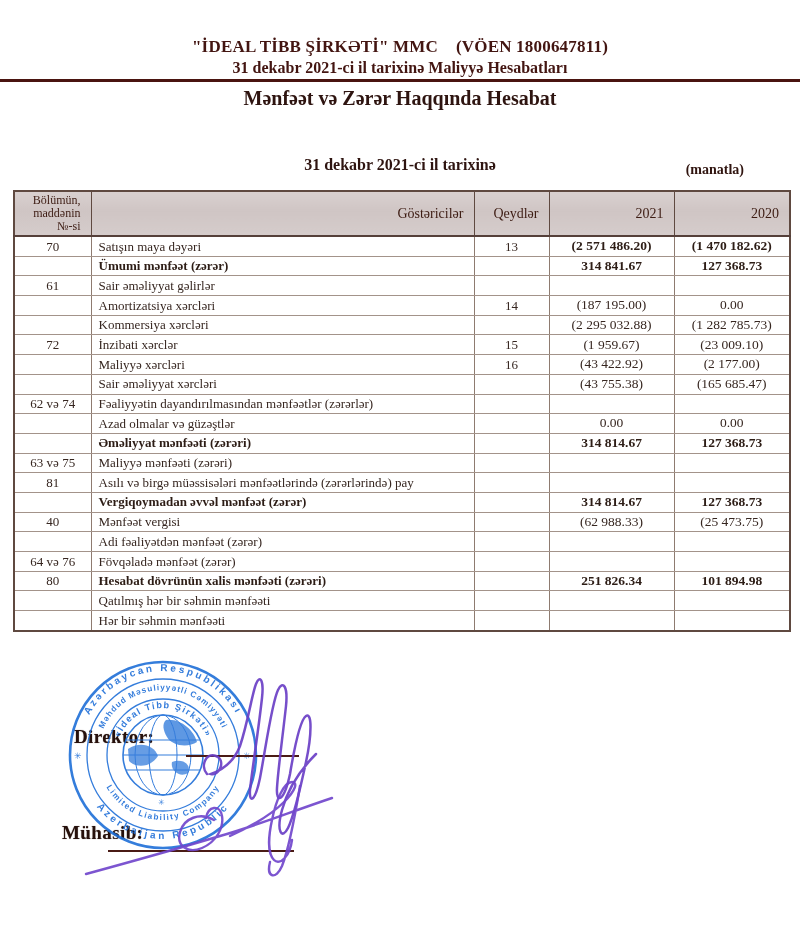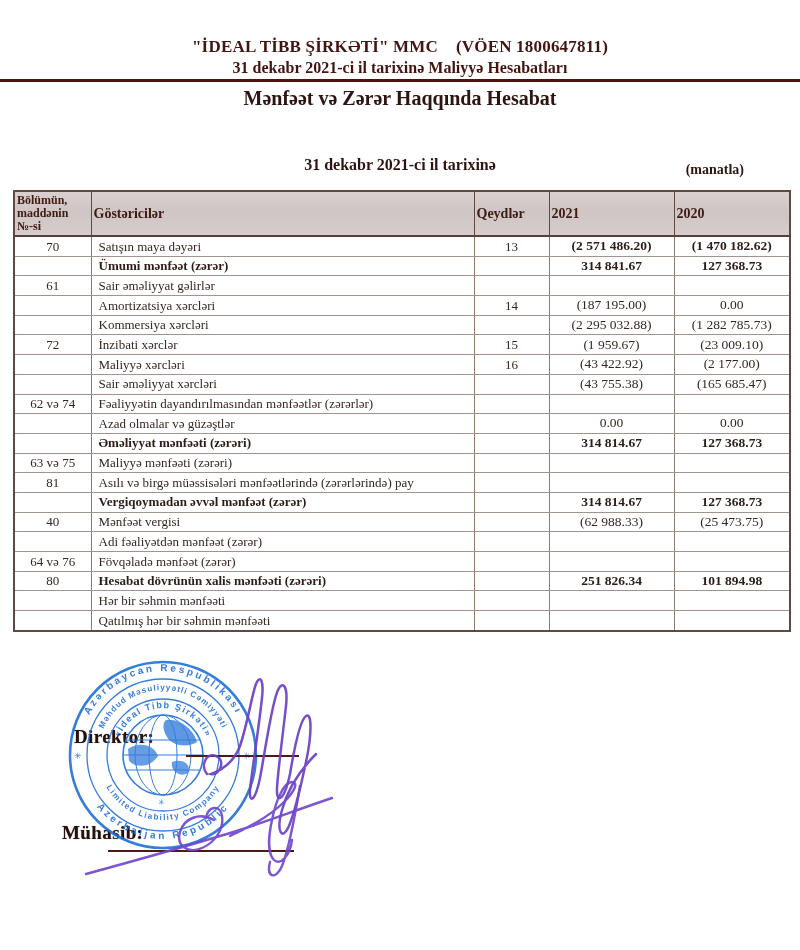--- a/index.html
+++ b/index.html
@@ -25,22 +25,22 @@
     border-collapse:collapse;table-layout:fixed;
     font-family:"Liberation Serif",serif;}
   .fin-table col.c-no{width:77px;}
   .fin-table col.c-label{width:383px;}
   .fin-table col.c-note{width:75px;}
   .fin-table col.c-2021{width:125px;}
   .fin-table col.c-2020{width:116px;}
   .fin-table th{
     background:linear-gradient(180deg,#d9d0cf 0%,#cfc5c4 45%,#d5cccb 100%);
     border:1.5px solid #5f4940;border-bottom:2px solid #55403a;
-    color:#3d1c13;font-weight:700;vertical-align:middle;text-align:left;
-    height:43px;padding:0 2px;font-size:14px;}
+    color:#3d1c13;font-weight:400;vertical-align:middle;text-align:right;
+    height:43px;padding:0 10px;font-size:14px;}
   .fin-table th.col-no{font-size:12px;white-space:pre-line;line-height:1.08;}
   .fin-table td{
     border:1px solid #8e7b70;border-top:1px solid #a3938a;border-bottom:1px solid #a3938a;
     height:18.7px;padding:0 2px;color:#362620;font-size:13px;line-height:1.05;
     overflow:hidden;white-space:nowrap;}
   .fin-table{border:2px solid #5f4940;}
   .fin-table td.col-no{text-align:center;}
   .fin-table td.col-label{text-align:left;padding-left:7px;}
   .fin-table td.col-note{text-align:center;}
   .fin-table td.col-y2021,.fin-table td.col-y2020{text-align:center;font-size:13.5px;}
@@ -208,28 +208,28 @@
         </tr>
         <tr class="em-label em-values">
           <td class="col-no">80</td>
           <td class="col-label">Hesabat dövrünün xalis mənfəəti (zərəri)</td>
           <td class="col-note"></td>
           <td class="col-y2021">251 826.34</td>
           <td class="col-y2020">101 894.98</td>
         </tr>
         <tr>
           <td class="col-no"></td>
+          <td class="col-label">Qatılmış hər bir səhmin mənfəəti</td>
+          <td class="col-note"></td>
+          <td class="col-y2021"></td>
+          <td class="col-y2020"></td>
+        </tr>
+        <tr>
+          <td class="col-no"></td>
           <td class="col-label">Hər bir səhmin mənfəəti</td>
-          <td class="col-note"></td>
-          <td class="col-y2021"></td>
-          <td class="col-y2020"></td>
-        </tr>
-        <tr>
-          <td class="col-no"></td>
-          <td class="col-label">Qatılmış hər bir səhmin mənfəəti</td>
           <td class="col-note"></td>
           <td class="col-y2021"></td>
           <td class="col-y2020"></td>
         </tr>
       </tbody>
   </table>
 
   <div id="director-label" class="sig-label">Direktor:</div>
   <div id="accountant-label" class="sig-label">Mühasib:</div>
 

